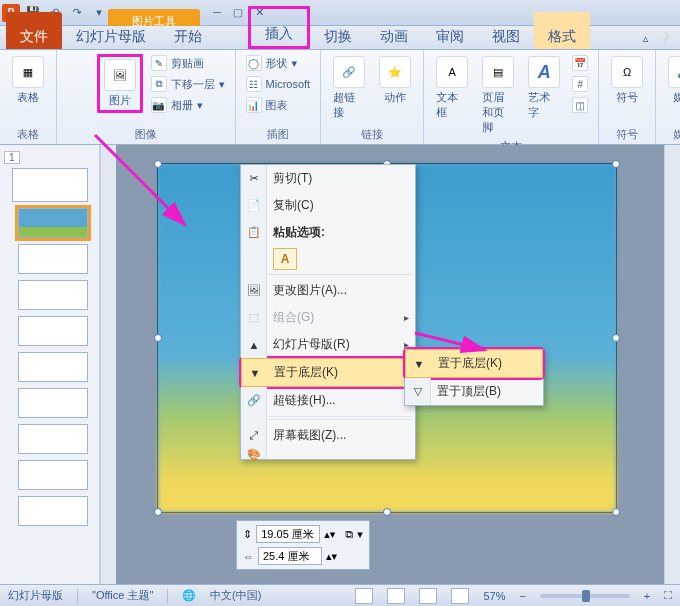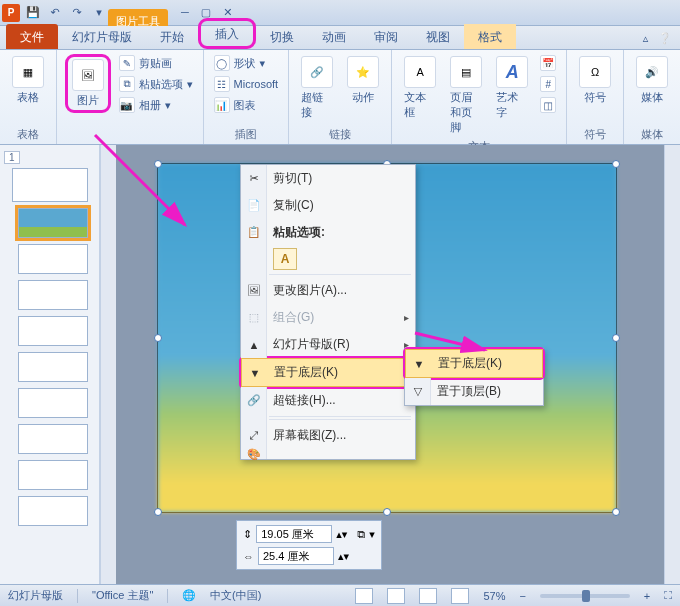--- a/index.html
+++ b/index.html
@@ -4,42 +4,42 @@
 <style>
 * { margin: 0; padding: 0; box-sizing: border-box; font-family: "Microsoft YaHei", "Segoe UI", sans-serif; }
 body { width: 680px; height: 606px; background: #e8ecf3; font-size: 11px; overflow: hidden; position: relative; }
 
 
 .titlebar { height: 26px; background: linear-gradient(#dbe4f0, #c7d6eb); display: flex; align-items: center; padding: 0 2px; border-bottom: 1px solid #9cb3d1; }
 .app-icon { width: 18px; height: 18px; background: #e04e14; color: #fff; display: flex; align-items: center; justify-content: center; font-weight: bold; font-size: 10px; border-radius: 2px; margin-right: 4px; }
 .qat { display: flex; gap: 4px; align-items: center; }
 .qat-btn { width: 18px; height: 18px; display: flex; align-items: center; justify-content: center; color: #3a5b8f; }
 .title-text { flex: 1; text-align: center; color: #3a5b8f; font-size: 12px; }
-.context-tab-label { background: #f29f1e; color: #fff; padding: 2px 8px 0; height: 18px; line-height: 20px; margin-top: 10px; border-radius: 3px 3px 0 0; }
+.context-tab-label { background: #f29f1e; color: #fff; padding: 2px 24px 0; height: 18px; line-height: 20px; margin-top: 10px; border-radius: 3px 3px 0 0; }
 .win-ctrls { display: flex; gap: 6px; margin-left: 10px; color: #3a5b8f; }
 .win-ctrls span { padding: 0 3px; }
 
 
 .tabs { height: 24px; background: linear-gradient(#e6ecf4, #d6e0ee); display: flex; align-items: flex-end; padding-left: 6px; border-bottom: 1px solid #9cb3d1; position: relative; }
-.tab { padding: 5px 14px 3px; color: #3a5b8f; font-size: 12px; cursor: pointer; }
+.tab { padding: 16px 14px 3px; color: #3a5b8f; font-size: 14px; cursor: pointer; }
 .tab-file { background: #c84516; color: #fff; border-radius: 3px 3px 0 0; }
 .tab-context { background: #ffe0a4; text-align: right; }
 .tabs-right { position: absolute; right: 8px; bottom: 4px; display: flex; gap: 10px; color: #3a5b8f; }
 
 
 .ribbon { height: 95px; background: linear-gradient(#f5f8fc, #e6eef8); display: flex; border-bottom: 1px solid #9cb3d1; }
 .ribbon-group { border-right: 1px solid #c3d1e5; display: flex; flex-direction: column; padding: 4px 8px 0; }
 .ribbon-group-body { flex: 1; display: flex; gap: 6px; align-items: flex-start; }
 .ribbon-group-label { text-align: center; color: #556b8e; font-size: 11px; padding: 2px 0; }
 .rbtn { display: flex; flex-direction: column; align-items: center; gap: 2px; padding: 2px 4px; cursor: pointer; }
 .rbtn-icon { width: 32px; height: 32px; display: flex; align-items: center; justify-content: center; border: 1px solid #cfd9e8; background: #fff; border-radius: 3px; }
 .rbtn-label { font-size: 11px; color: #3a5b8f; }
 .rbtn-sm { display: flex; align-items: center; gap: 4px; padding: 1px 2px; font-size: 11px; color: #3a5b8f; white-space: nowrap; }
 .rbtn-sm-icon { width: 16px; height: 16px; display: inline-flex; align-items: center; justify-content: center; border: 1px solid #cfd9e8; background: #fff; border-radius: 2px; font-size: 10px; }
-.highlight-box { border: 3px solid #ec1cc6; border-radius: 9px; }
+.highlight-box { border: 3px solid #ec1cc6; border-radius: 1px; margin-left: 32px; }
 
 
 .workspace { position: absolute; top: 145px; left: 0; right: 0; bottom: 22px; display: flex; background: #e6ecf4; }
 .thumbs-col { width: 100px; background: #eef2f8; border-right: 1px solid #c3d1e5; padding: 6px 4px; overflow: hidden; }
 .thumb-badge { display: inline-block; background: #fff; border: 1px solid #b1c0d7; padding: 0 4px; font-size: 10px; color: #556b8e; margin-bottom: 4px; }
 .thumb { width: 76px; height: 34px; background: #fff; border: 1px solid #9cb3d1; margin: 0 auto 6px; position: relative; }
 .thumb.indented { margin-left: 14px; width: 70px; height: 30px; }
 .thumb-selected { outline: 3px solid #f1a035; }
 .thumb-sky { background: linear-gradient(#5aa8d0 65%, #8fbf4e 65%); }
 .vscroll { width: 16px; background: #e2e8f2; border-left: 1px solid #c3d1e5; }
@@ -64,21 +64,21 @@
 .ctx-hl-border { border: 3px solid #ec1cc6; border-radius: 5px; margin: -2px; padding: 0; }
 .paste-opt { display: inline-flex; width: 24px; height: 22px; border: 1px solid #d4ba6e; background: #fff5d6; margin: 2px 0 2px 32px; align-items: center; justify-content: center; font-size: 12px; font-weight: bold; color: #b07a12; }
 
 .submenu { position: absolute; left: 404px; top: 348px; width: 140px; background: #f5f6f7; border: 1px solid #a7b6cc; box-shadow: 2px 3px 6px rgba(0,0,0,.25); z-index: 21; }
 .submenu .ctx-icon-col { width: 26px; }
 .submenu .ctx-item { padding-left: 32px; }
 
 
 .size-tool { position: absolute; left: 236px; top: 520px; background: #eef2f8; border: 1px solid #9cb3d1; padding: 4px 6px; display: flex; flex-direction: column; gap: 4px; z-index: 15; font-size: 11px; }
 .size-row { display: flex; align-items: center; gap: 4px; }
-.size-input { width: 76px; height: 18px; border: 1px solid #9cb3d1; background: #fff; padding: 0 4px; text-align: left; font-size: 11px; }
+.size-input { width: 64px; height: 18px; border: 1px solid #9cb3d1; background: #fff; padding: 0 4px; text-align: left; font-size: 11px; }
 
 
 .status { position: absolute; left: 0; right: 0; bottom: 0; height: 22px; background: linear-gradient(#e6ecf4, #cfdaec); border-top: 1px solid #9cb3d1; display: flex; align-items: center; padding: 0 8px; gap: 14px; font-size: 11px; color: #3a5b8f; }
 .status-sep { width: 1px; height: 14px; background: #b1c0d7; }
 .status .spacer { flex: 1; }
 .zoom-track { width: 90px; height: 4px; background: #b8c7dd; position: relative; border-radius: 2px; }
 .zoom-thumb { position: absolute; left: 42px; top: -4px; width: 8px; height: 12px; background: #5f7ea9; border-radius: 2px; }
 .view-btn { width: 18px; height: 16px; border: 1px solid #9cb3d1; background: #fff; }
 </style>
 </head>
@@ -131,24 +131,25 @@
     <div class="ribbon-group-body">
       <div class="rbtn highlight-box">
         <div class="rbtn-icon">🖼</div>
         <div class="rbtn-label">图片</div>
       </div>
       <div style="display:flex;flex-direction:column;gap:3px;">
         <div class="rbtn-sm">
             <span class="rbtn-sm-icon">✎</span>
             <span>剪贴画</span>
           </div>
-        <div class="rbtn-sm"><span class="rbtn-sm-icon">⧉</span><span>粘贴选项</span> ▾</div>
+        <div class="rbtn-sm"><span class="rbtn-sm-icon">⧉</span><span>下移一层</span> ▾</div>
         <div class="rbtn-sm"><span class="rbtn-sm-icon">📷</span><span>相册</span> ▾</div>
       </div>
     </div>
+    <div class="ribbon-group-label">图像</div>
   </div>
 
   <div class="ribbon-group">
     <div class="ribbon-group-body">
       <div style="display:flex;flex-direction:column;gap:3px;">
         <div class="rbtn-sm"><span class="rbtn-sm-icon">◯</span><span>形状</span> ▾</div>
         <div class="rbtn-sm">
             <span class="rbtn-sm-icon">☷</span>
             <span>Microsoft</span>
           </div>

